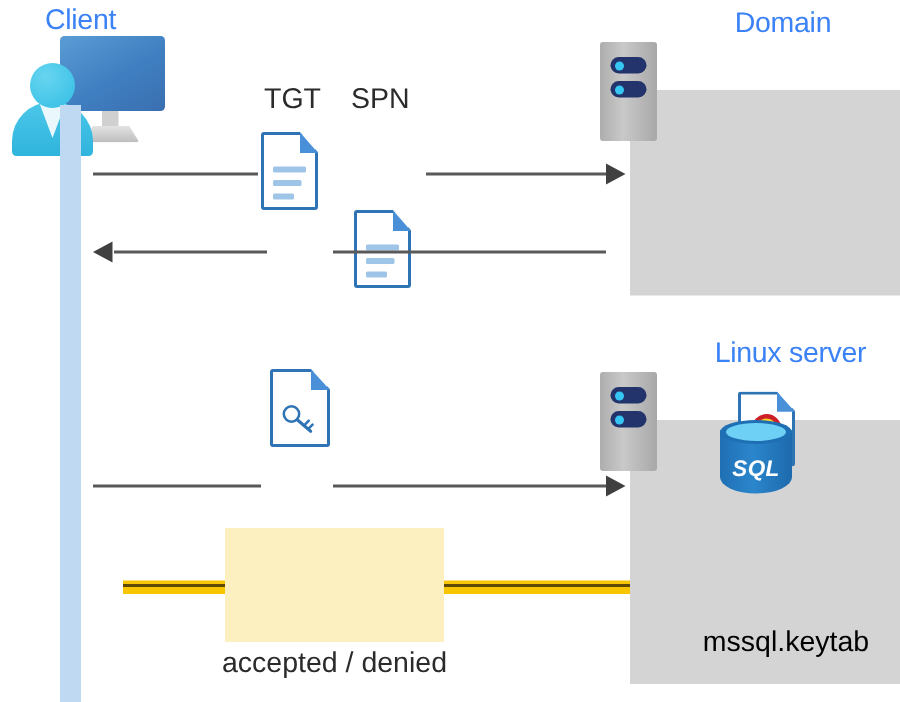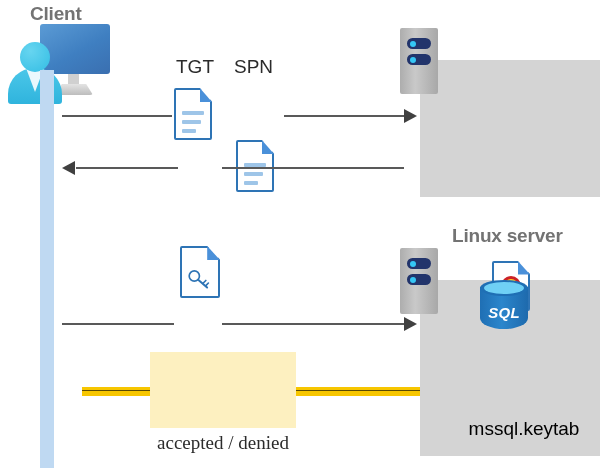--- a/index.html
+++ b/index.html
@@ -5,22 +5,23 @@
   html,body{margin:0;padding:0;background:#ffffff;}
   body{
     width:600px;height:468px;position:relative;overflow:hidden;
     font-family:"Liberation Sans","DejaVu Sans",sans-serif;
     color:#1a1a1a;
   }
   .abs{position:absolute;}
 
   
   .title{
-    font-weight:bold;font-size:19px;line-height:24px;color:#737373;
+    font-weight:normal;font-size:19px;line-height:24px;color:#3b82f6;
     letter-spacing:-0.2px;
+    text-align:center;
   }
   #client-title{left:30px;top:2px;}
   #dc-title{left:452px;top:4px;width:140px;}
   #linux-title{left:452px;top:224px;width:150px;}
 
   
   .panel{background:#d4d4d4;}
   #dc-panel{left:420px;top:60px;width:180px;height:137px;}
   #linux-panel{left:420px;top:280px;width:180px;height:176px;}
 
@@ -145,31 +146,32 @@
     border-radius:50%;background:#ffd524;border:3px solid #cc2127;box-sizing:border-box;
   }
   .ribbon-tail{
     position:absolute;left:50%;top:56%;width:18px;height:18px;margin-left:-9px;
     background:#cc2127;
     clip-path:polygon(0 0,32% 0,32% 62%,50% 40%,68% 62%,68% 0,100% 0,100% 100%,68% 100%,50% 78%,32% 100%,0 100%);
   }
 
   
   #keytab-caption{left:420px;top:418px;width:208px;text-align:center;font-size:19px;color:#000000;}
-  #result-caption{left:128px;top:432px;width:190px;text-align:center;font-size:19px;color:#2b2b2b;font-family:Liberation Serif, serif;}
+  #result-caption{left:128px;top:432px;width:190px;text-align:center;font-size:19px;color:#2b2b2b;}
 </style>
 </head>
 <body>
 
 <div class="abs panel" id="dc-panel"></div>
 <div class="abs panel" id="linux-panel"></div>
 
 <div class="abs title" id="client-title">Client</div>
 
 <div class="abs title" id="dc-title">
+  <div>Domain</div>
 </div>
 
 <div class="abs title" id="linux-title">Linux server</div>
 
 <div class="abs server" id="dc-server">
   <div class="led a"></div>
   <div class="led b"></div>
 </div>
 
 <div class="abs server" id="linux-server">

